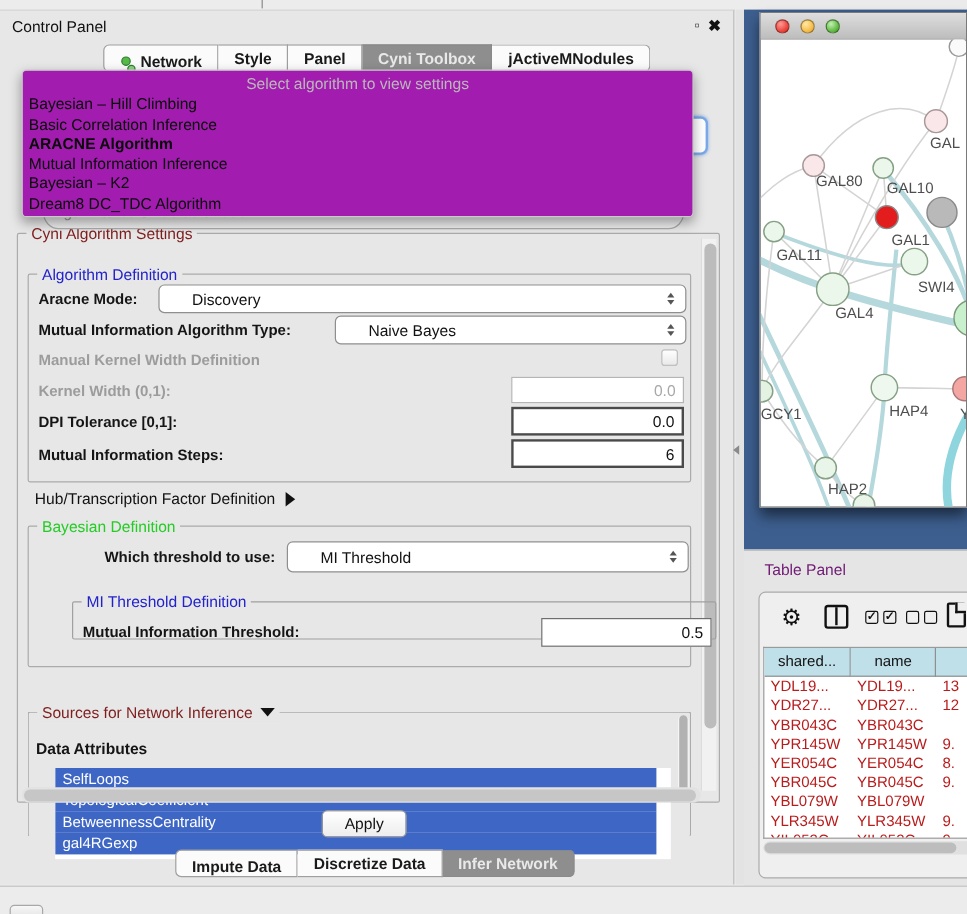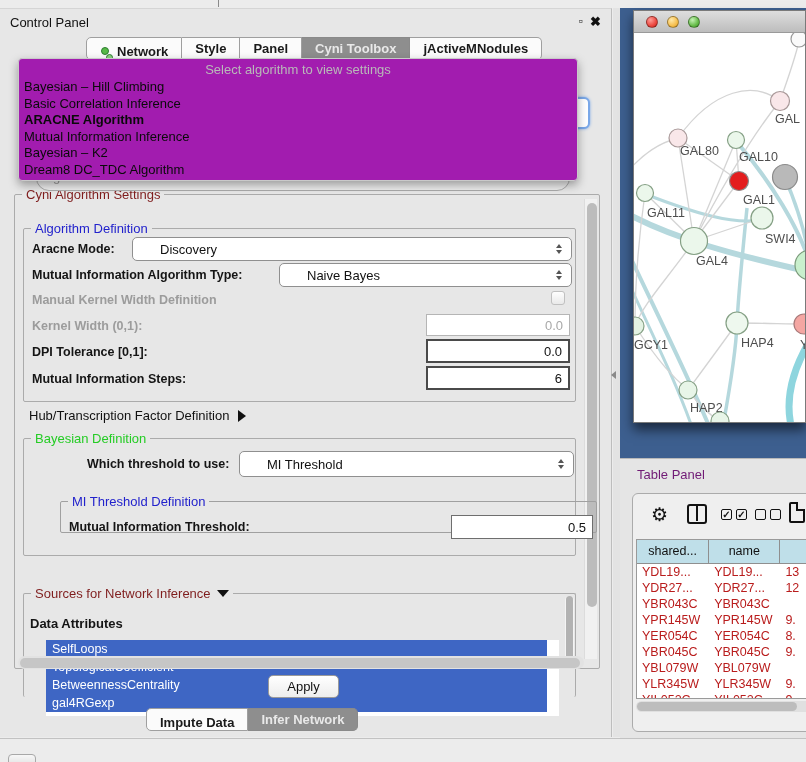--- a/index.html
+++ b/index.html
@@ -294,20 +294,23 @@
         </div>
     </div>
 
     <div id="apply-btn">
       <span>Apply</span>
     </div>
 
     <div id="bottom-tabs" class="segbar">
         <div class="seg">
           <span>Impute Data</span>
+        </div>
+        <div class="seg">
+          <span>Discretize Data</span>
         </div>
         <div class="seg sel">
           <span>Infer Network</span>
         </div>
       </div>
   </div>
 
   <div id="gap"></div>
   <div id="gap-arrow"></div>
 

